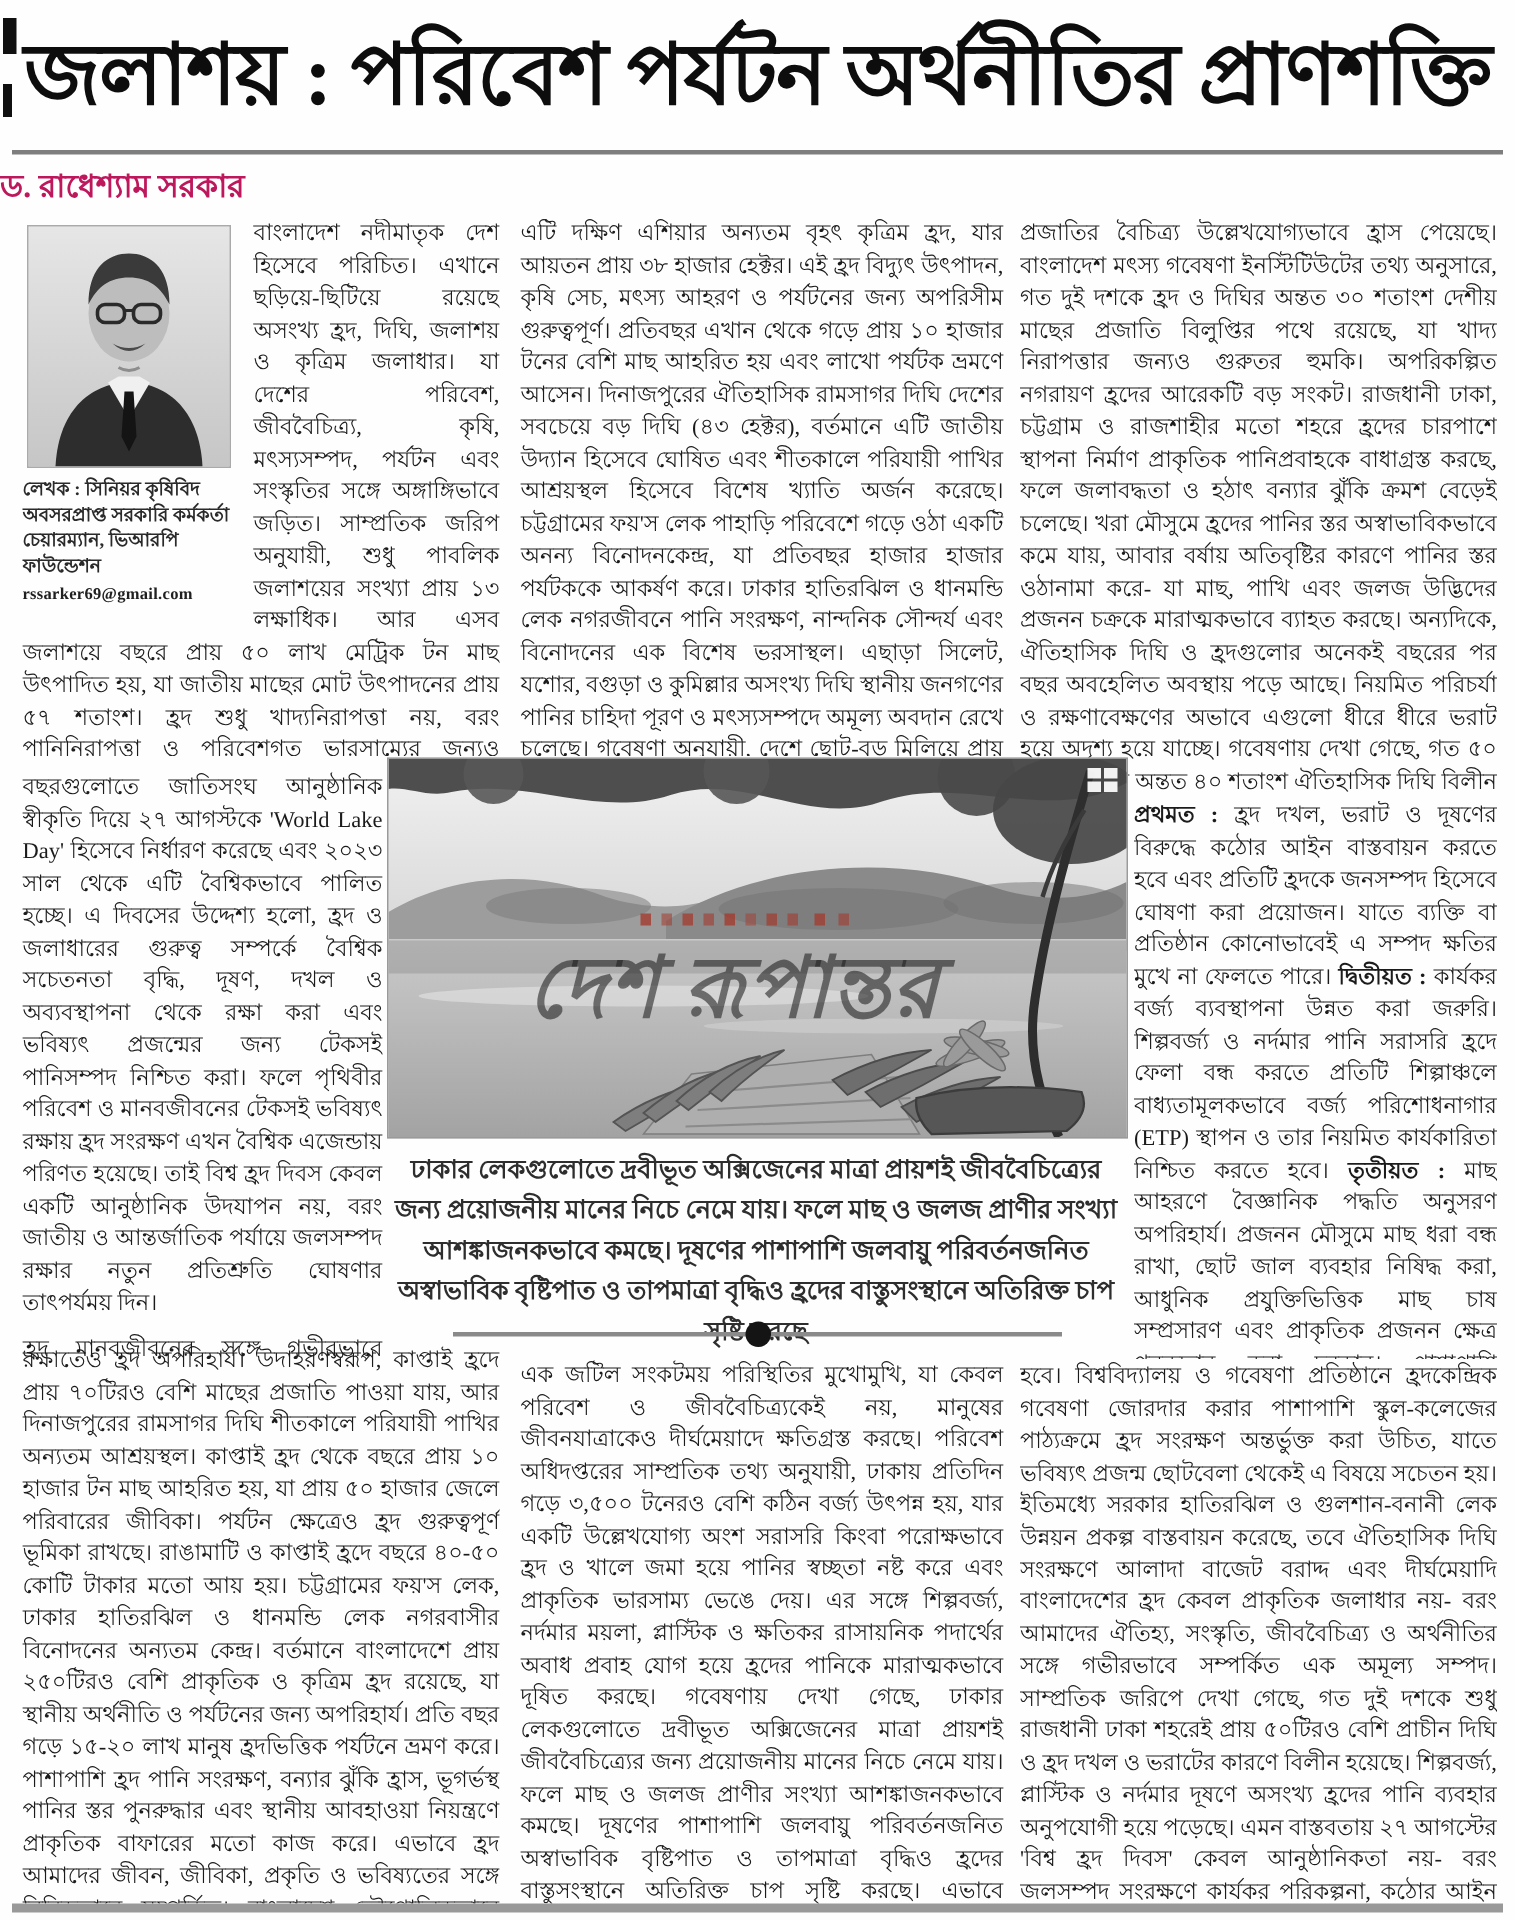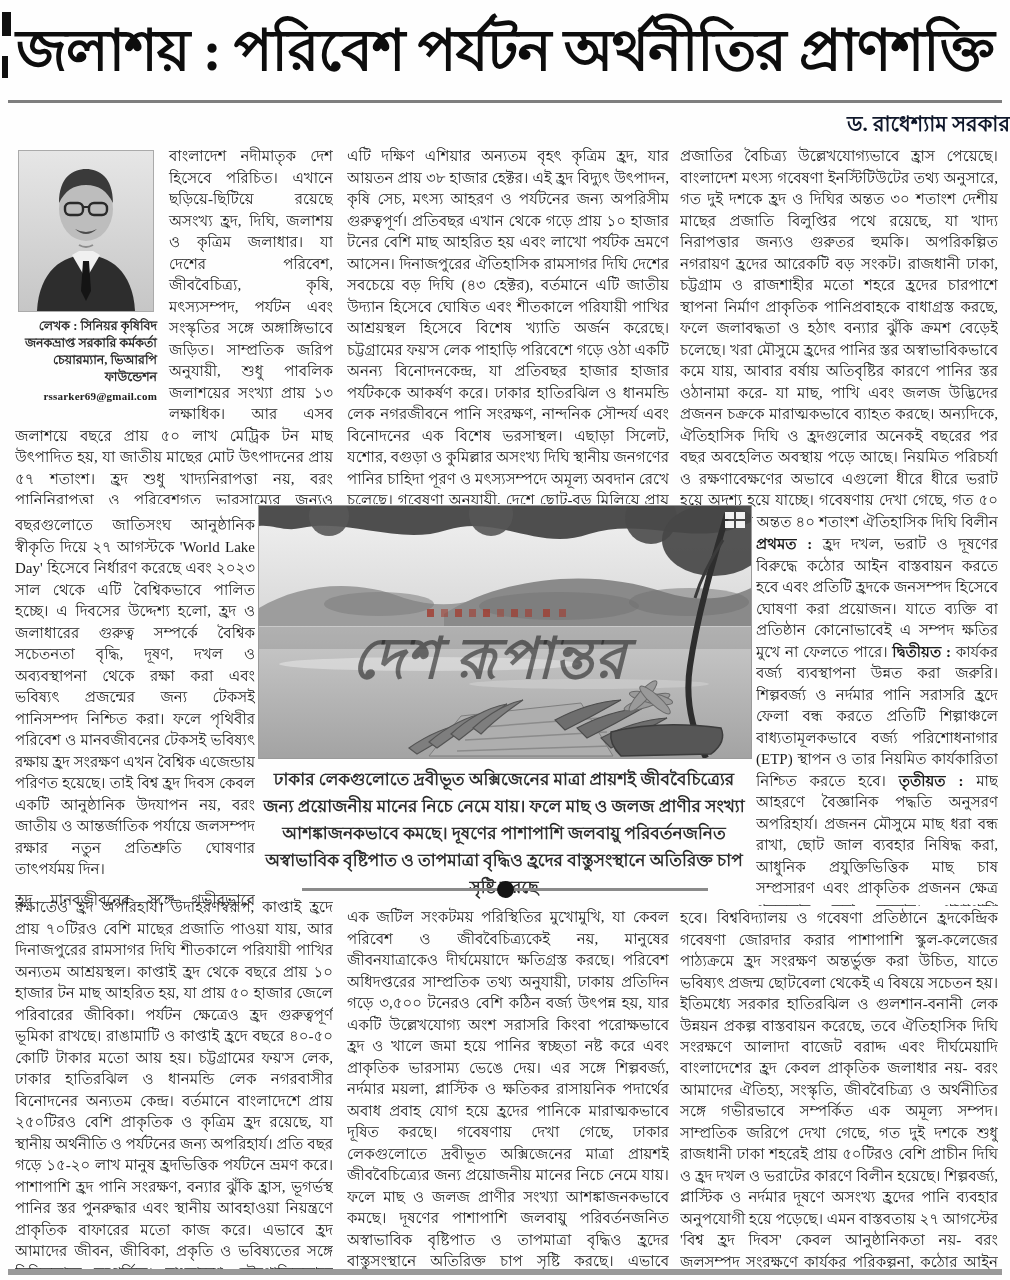--- a/index.html
+++ b/index.html
@@ -4,37 +4,37 @@
 <style>
   html,body{margin:0;padding:0;background:#ffffff;}
   .page{position:relative;width:1010px;height:1280px;background:#fefefe;overflow:hidden;
         font-family:"Liberation Serif","DejaVu Serif",serif;color:#1b1b1b;}
   .edge-mark{position:absolute;background:#101010;}
   .m1{left:2px;top:12px;width:9px;height:24px;}
   .m2{left:2px;top:56px;width:6px;height:22px;}
   .headline{position:absolute;left:10px;top:6px;width:990px;text-align:center;
         font-size:57px;line-height:90px;font-weight:800;letter-spacing:-1px;color:#0d0d0d;margin:0;}
   .head-rule{position:absolute;left:8px;top:100px;width:994px;height:3px;background:#7e7e7e;}
-  .byline{position:absolute;left:0;top:108px;width:1010px;text-align:right;
-        font-size:21px;font-weight:700;color:#0f172a;}
+  .byline{position:absolute;left:0;top:108px;width:1010px;text-align:left;
+        font-size:21px;font-weight:700;color:#be185d;}
   .col{position:absolute;text-align:justify;font-size:15px;line-height:21.5px;overflow:hidden;}
   .col p{margin:0;}
   .col p + p{margin-top:9px;}
   .colA-top{left:15px;top:146px;width:318px;height:358px;}
   .colA-narrow{left:15px;top:515px;width:240px;height:392px;}
   .colA-bottom{left:15px;top:897px;width:318px;height:372px;}
   .colB-top{left:347px;top:146px;width:322px;height:358px;}
   .colB-bottom{left:347px;top:907px;width:322px;height:362px;}
   .colC-top{left:680px;top:146px;width:318px;height:386px;}
   .colC-narrow{left:756px;top:534px;width:242px;height:372px;}
   .colC-mid{left:680px;top:908px;width:318px;height:144px;}
   .colC-final{left:680px;top:1058px;width:318px;height:212px;}
   .author-box{float:left;width:142px;margin:4px 12px 4px 0;text-align:center;}
   .author-photo{display:block;width:134px;height:160px;border:1px solid #aaa;background:#dcdcdc;margin:0 auto;}
-  .author-caption{margin-top:6px;font-size:12.5px;line-height:17px;font-weight:700;color:#2a2a2a;text-align:right;font-family:Liberation Serif, serif;}
+  .author-caption{margin-top:6px;font-size:12.5px;line-height:17px;font-weight:700;color:#2a2a2a;text-align:left;font-family:Liberation Serif, serif;}
   .author-email{font-size:11px;font-weight:700;margin-top:2px;letter-spacing:0.2px;color:#202020;}
   .photo-frame{position:absolute;left:258px;top:505px;width:492px;height:252px;margin:0;
         border:1px solid #9a9a9a;background:#cfcfcf;font-style:italic;}
   .photo-frame svg{display:block;width:100%;height:100%;}
   .wm-text{font-family:"Liberation Serif","DejaVu Serif",serif;font-weight:700;}
   .photo-caption{position:absolute;left:262px;top:766px;width:484px;text-align:center;
         font-size:17px;line-height:27px;font-weight:600;color:#2e2e2e;}
   .cap-divider{position:absolute;left:302px;top:888px;width:406px;height:3px;background:#8a8a8a;}
   .cap-divider .dot{position:absolute;left:50%;top:50%;width:17px;height:17px;margin:-8.5px 0 0 -8.5px;
         border-radius:50%;background:#141414;display:block;}
@@ -69,21 +69,21 @@
         <ellipse cx="67" cy="58" rx="27" ry="32" fill="#bdbdbd"></ellipse>
         <path d="M40,52 C40,26 54,18 67,18 C80,18 94,26 94,52 C88,40 80,34 67,34 C54,34 46,40 40,52 Z" fill="#3a3a3a"></path>
         <rect x="46" y="52" width="18" height="12" rx="5" fill="none" stroke="#2a2a2a" stroke-width="2.4"></rect>
         <rect x="70" y="52" width="18" height="12" rx="5" fill="none" stroke="#2a2a2a" stroke-width="2.4"></rect>
         <line x1="64" y1="56" x2="70" y2="56" stroke="#2a2a2a" stroke-width="2"></line>
         <path d="M56,78 Q67,84 78,78 Q67,88 56,78 Z" fill="#4a4a4a"></path>
         <path d="M60,94 Q67,98 74,94" stroke="#8d8d8d" stroke-width="2" fill="none"></path>
       </svg>
       <div class="author-caption">
         <span>লেখক :</span><span> সিনিয়র কৃষিবিদ</span><br>
-        <span>জনকভ্রাপ্ত সরকারি কর্মকর্তা</span><br>
+        <span>অবসরপ্রাপ্ত সরকারি কর্মকর্তা</span><br>
         <span>চেয়ারম্যান, ভিআরপি ফাউন্ডেশন</span>
         <div class="author-email">rssarker69@gmail.com</div>
       </div>
     </div>
     <p>বাংলাদেশ নদীমাতৃক দেশ হিসেবে পরিচিত। এখানে ছড়িয়ে-ছিটিয়ে রয়েছে অসংখ্য হ্রদ, দিঘি, জলাশয় ও কৃত্রিম জলাধার। যা দেশের পরিবেশ, জীববৈচিত্র্য, কৃষি, মৎস্যসম্পদ, পর্যটন এবং সংস্কৃতির সঙ্গে অঙ্গাঙ্গিভাবে জড়িত। সাম্প্রতিক জরিপ অনুযায়ী, শুধু পাবলিক জলাশয়ের সংখ্যা প্রায় ১৩ লক্ষাধিক। আর এসব জলাশয়ে বছরে প্রায় ৫০ লাখ মেট্রিক টন মাছ উৎপাদিত হয়, যা জাতীয় মাছের মোট উৎপাদনের প্রায় ৫৭ শতাংশ। হ্রদ শুধু খাদ্যনিরাপত্তা নয়, বরং পানিনিরাপত্তা ও পরিবেশগত ভারসাম্যের জন্যও অপরিহার্য সম্পদ। এ সত্যকে স্মরণ করিয়ে দিতেই পালিত হয়- 'বিশ্ব হ্রদ দিবস'। ১৯৯৭ সালে মরক্কোর মারাকেশে (COP-3) প্রথমবার এ দিবস পালনের প্রস্তাব গৃহীত হয়। যা দীর্ঘদিন অক্টোবর মাসের শেষ রবিবার 'World Lakes Day' হিসেবে পালিত হয়ে আসছিল। তবে সাম্প্রতিক</p>
   </section>
 
   <section class="col colA-narrow">
     <p>বছরগুলোতে জাতিসংঘ আনুষ্ঠানিক স্বীকৃতি দিয়ে ২৭ আগস্টকে 'World Lake Day' হিসেবে নির্ধারণ করেছে এবং ২০২৩ সাল থেকে এটি বৈশ্বিকভাবে পালিত হচ্ছে। এ দিবসের উদ্দেশ্য হলো, হ্রদ ও জলাধারের গুরুত্ব সম্পর্কে বৈশ্বিক সচেতনতা বৃদ্ধি, দূষণ, দখল ও অব্যবস্থাপনা থেকে রক্ষা করা এবং ভবিষ্যৎ প্রজন্মের জন্য টেকসই পানিসম্পদ নিশ্চিত করা। ফলে পৃথিবীর পরিবেশ ও মানবজীবনের টেকসই ভবিষ্যৎ রক্ষায় হ্রদ সংরক্ষণ এখন বৈশ্বিক এজেন্ডায় পরিণত হয়েছে। তাই বিশ্ব হ্রদ দিবস কেবল একটি আনুষ্ঠানিক উদযাপন নয়, বরং জাতীয় ও আন্তর্জাতিক পর্যায়ে জলসম্পদ রক্ষার নতুন প্রতিশ্রুতি ঘোষণার তাৎপর্যময় দিন।</p>
     <p>হ্রদ মানবজীবনের সঙ্গে গভীরভাবে জড়িত এক অমূল্য প্রাকৃতিক সম্পদ। এটি কেবল প্রাকৃতিক সৌন্দর্যের উৎস নয়, বরং জীবনধারণের অপরিহার্য ভরসাস্থল। পৃথিবীর মোট মিঠাপানির প্রায় ২০ শতাংশই হ্রদে সংরক্ষিত। বাংলাদেশের প্রেক্ষাপটে এই হ্রদগুলো কৃষি সেচ, মাছ চাষ, গৃহস্থালি কাজ এবং শিল্পকারখানার পানির চাহিদা পূরণে গুরুত্বপূর্ণ অবদান রাখছে। শুধু পানি সংরক্ষণ নয়, জীববৈচিত্র্য</p>

